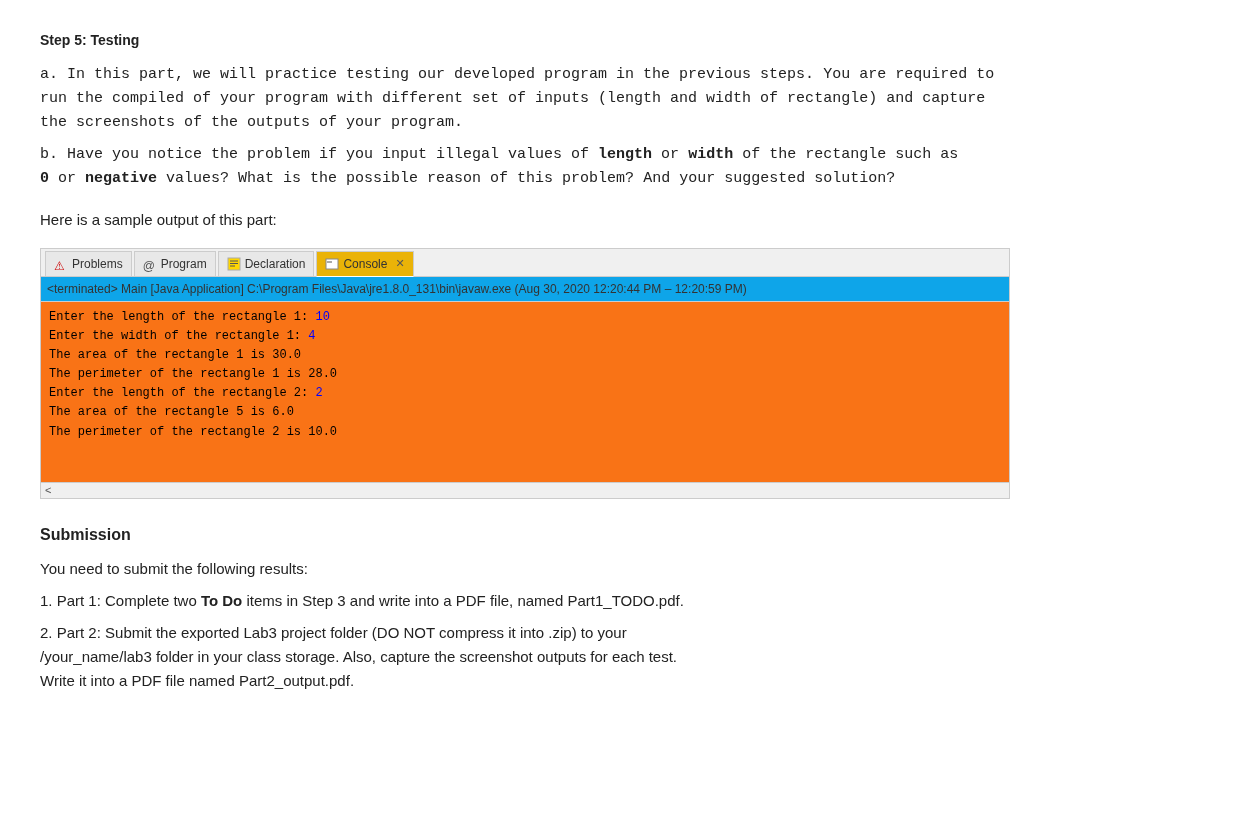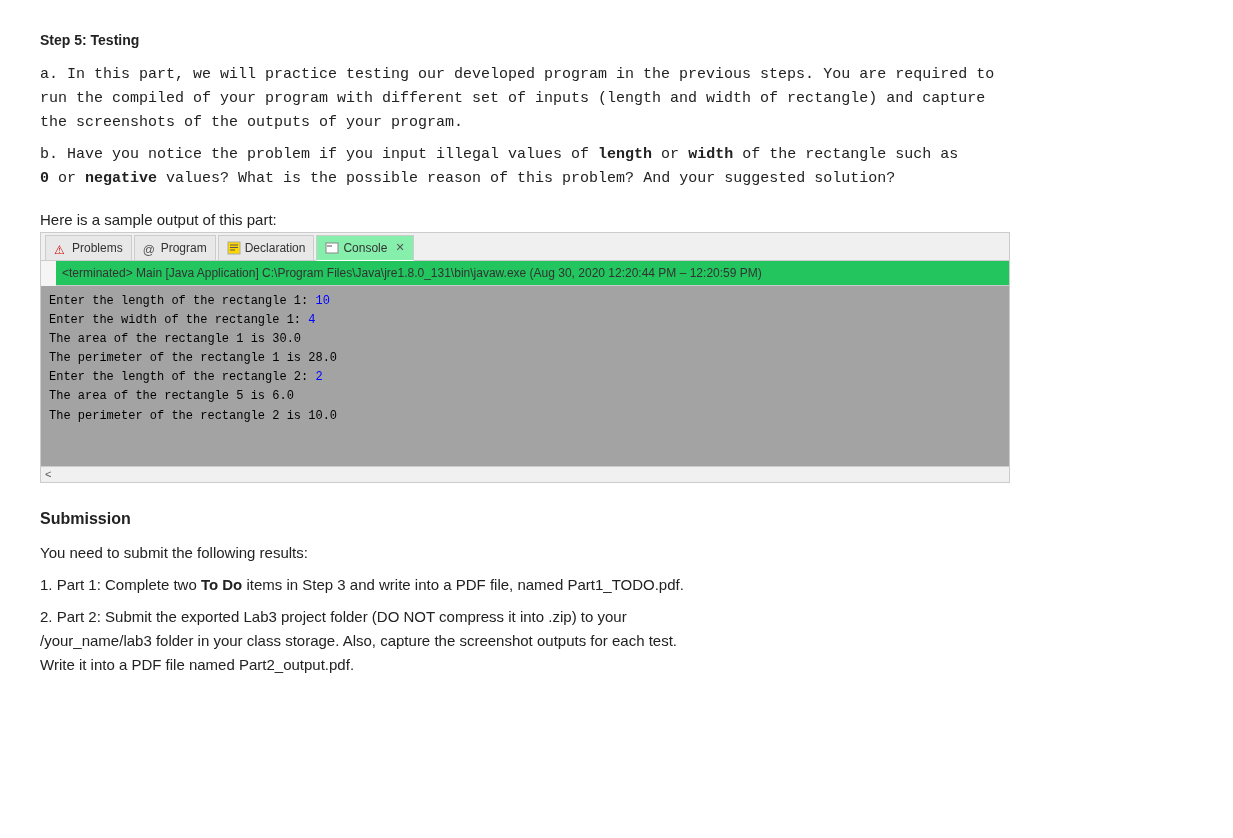--- a/index.html
+++ b/index.html
@@ -28,21 +28,21 @@
       margin-bottom: 8px;
       line-height: 1.6;
       font-family: Liberation Mono, monospace;
     }
 
     .bold {
       font-weight: bold;
     }
 
     .sample-output-label {
-      margin: 18px 0 0 0;
+      margin: 18px 0 16px 0;
       font-size: 15px;
     }
 
     .eclipse-panel {
       border: 1px solid #cccccc;
       background: #f5f5f5;
       margin-bottom: 24px;
     }
 
     .eclipse-tab-bar {
@@ -61,45 +61,44 @@
       color: #333;
       border: 1px solid #cccccc;
       border-bottom: none;
       background: #e8e8e8;
       margin-right: 2px;
       cursor: pointer;
       gap: 4px;
     }
 
     .eclipse-tab.active {
-      background: #86efac;
+      background: #eab308;
       border-bottom: 1px solid #ffffff;
       margin-bottom: -1px;
       z-index: 1;
       position: relative;
     }
 
     .tab-icon {
       display: inline-block;
       width: 14px;
       height: 14px;
       font-size: 12px;
     }
 
     .eclipse-console-header {
-      background: #22c55e;
+      background: #0ea5e9;
       font-size: 12px;
       color: #333333;
       padding: 3px 6px;
       border-bottom: 1px solid #cccccc;
-      margin-left: 15px;
     }
 
     .eclipse-console-body {
-      background: #a3a3a3;
+      background: #f97316;
       font-family: 'Courier New', Courier, monospace;
       font-size: 12px;
       padding: 6px 8px;
       min-height: 180px;
       color: #000000;
     }
 
     .console-line {
       line-height: 1.6;
     }

